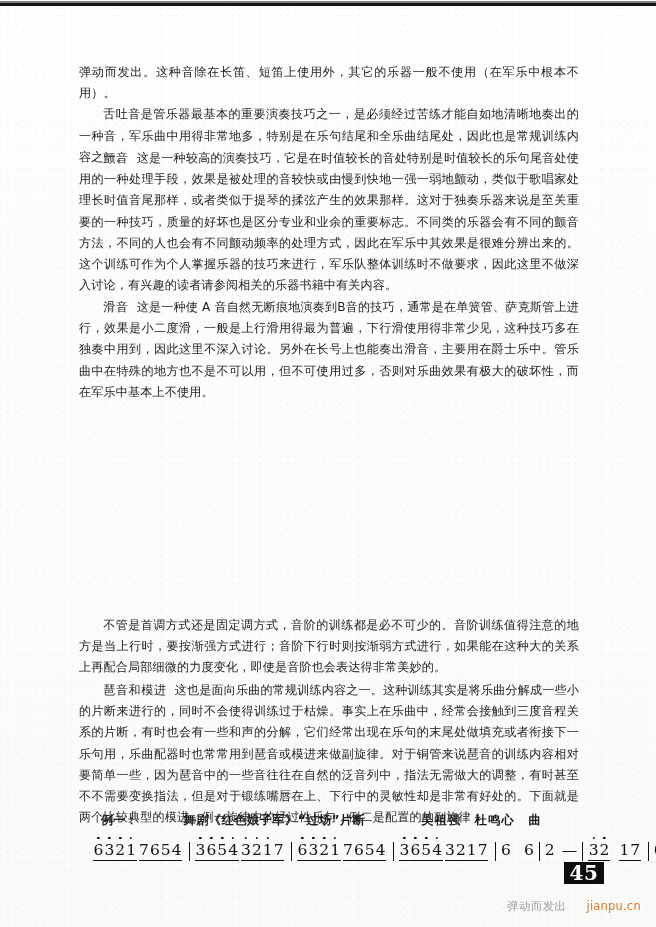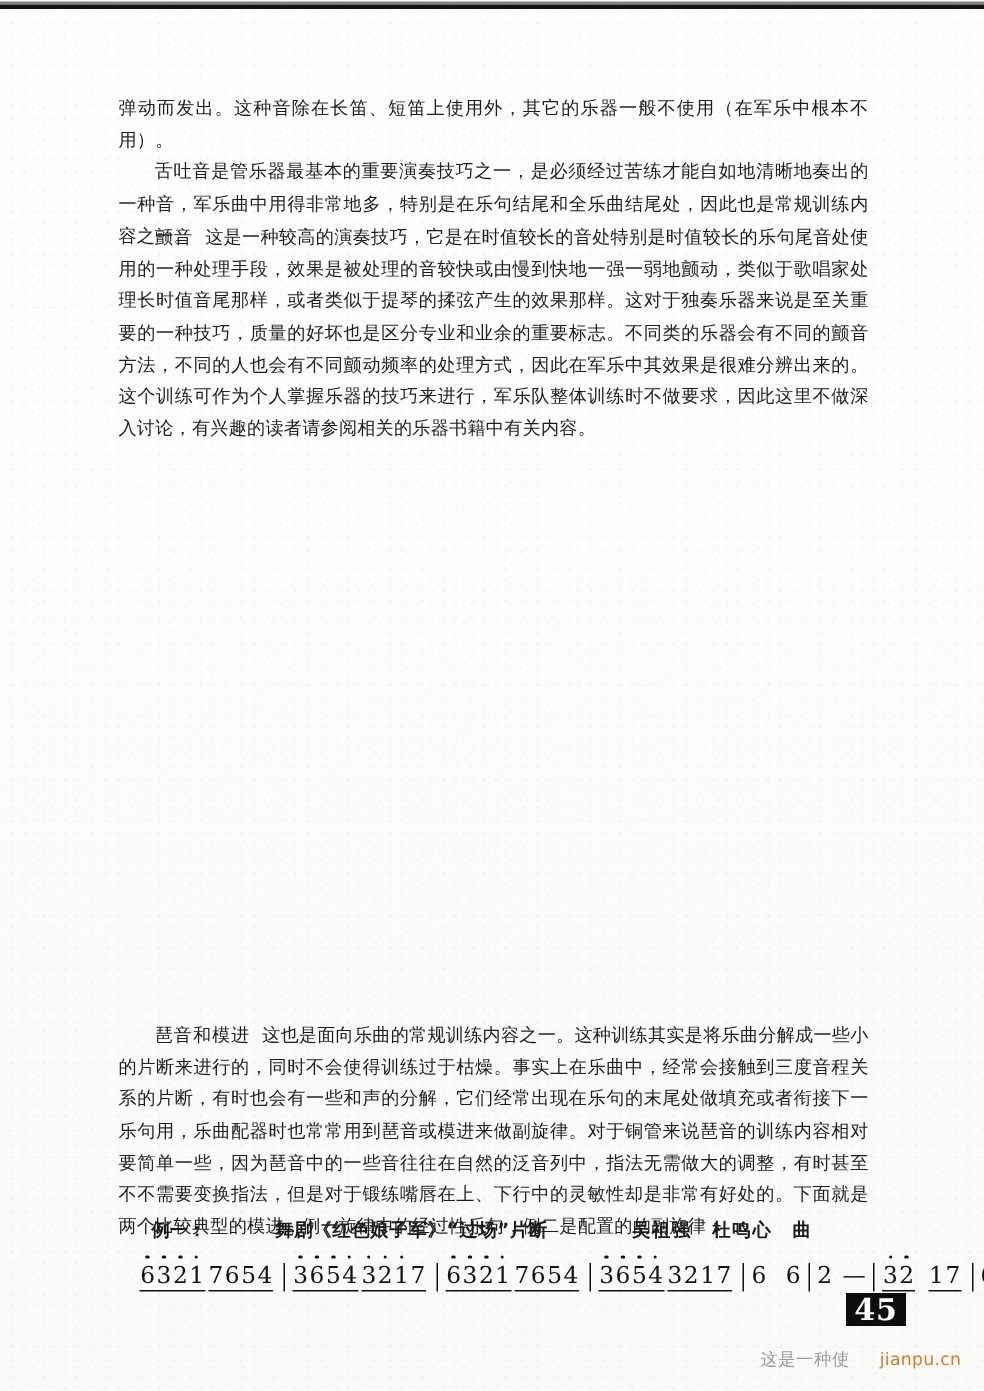--- a/index.html
+++ b/index.html
@@ -223,23 +223,29 @@
 
     <div class="body-text" style="top:62px;">
       <span class="noindent">弹动而发出。这种音除在长笛、短笛上使用外，其它的乐器一般不使用（在军乐中根本不用）。</span>
       <span class="indent">舌吐音是管乐器最基本的重要演奏技巧之一，是必须经过苦练才能自如地清晰地奏出的一种音，军乐曲中用得非常地多，特别是在乐句结尾和全乐曲结尾处，因此也是常规训练内容之一。</span>
     </div>
 
     <div class="body-text" style="top:148px;">
       <span class="indent"><span class="term">颤音</span>&nbsp;&nbsp;<span>这是一种较高的演奏技巧，它是在时值较长的音处特别是时值较长的乐句尾音处使用的一种处理手段，效果是被处理的音较快或由慢到快地一强一弱地颤动，类似于歌唱家处理长时值音尾那样，或者类似于提琴的揉弦产生的效果那样。这对于独奏乐器来说是至关重要的一种技巧，质量的好坏也是区分专业和业余的重要标志。不同类的乐器会有不同的颤音方法，不同的人也会有不同颤动频率的处理方式，因此在军乐中其效果是很难分辨出来的。这个训练可作为个人掌握乐器的技巧来进行，军乐队整体训练时不做要求，因此这里不做深入讨论，有兴趣的读者请参阅相关的乐器书籍中有关内容。</span></span>
     </div>
 
-
-
-
+    <div class="body-text" style="top:297px;">
+      <span class="indent"><span class="term">滑音</span>&nbsp;&nbsp;<span>这是一种使 A 音自然无断痕地演奏到B音的技巧，通常是在单簧管、萨克斯管上进行，效果是小二度滑，一般是上行滑用得最为普遍，下行滑使用得非常少见，这种技巧多在独奏中用到，因此这里不深入讨论。另外在长号上也能奏出滑音，主要用在爵士乐中。管乐曲中在特殊的地方也不是不可以用，但不可使用过多，否则对乐曲效果有极大的破坏性，而在军乐中基本上不使用。</span></span>
+    </div>
+
+
+
+    <div class="body-text" style="top:615px;">
+      <span class="indent">不管是首调方式还是固定调方式，音阶的训练都是必不可少的。音阶训练值得注意的地方是当上行时，要按渐强方式进行；音阶下行时则按渐弱方式进行，如果能在这种大的关系上再配合局部细微的力度变化，即使是音阶也会表达得非常美妙的。</span>
+    </div>
 
     <div class="body-text" style="top:680px;">
       <span class="indent"><span class="term">琶音和模进</span>&nbsp;&nbsp;<span>这也是面向乐曲的常规训练内容之一。这种训练其实是将乐曲分解成一些小的片断来进行的，同时不会使得训练过于枯燥。事实上在乐曲中，经常会接触到三度音程关系的片断，有时也会有一些和声的分解，它们经常出现在乐句的末尾处做填充或者衔接下一乐句用，乐曲配器时也常常用到琶音或模进来做副旋律。对于铜管来说琶音的训练内容相对要简单一些，因为琶音中的一些音往往在自然的泛音列中，指法无需做大的调整，有时甚至不不需要变换指法，但是对于锻练嘴唇在上、下行中的灵敏性却是非常有好处的。下面就是两个比较典型的模进，例一旋律中的经过性乐句，例二是配置的的副旋律：</span></span>
     </div>
 
     <div id="example-caption">
       <span class="ex-label">例一：</span>
       <span class="ex-work">舞剧《红色娘子军》“过场”片断</span>
       <span class="ex-credit">吴祖强　杜鸣心　曲</span>
     </div>
@@ -321,17 +327,17 @@
 
     <div id="notation-wave">
       <svg width="260" height="8" viewBox="0 0 260 8" preserveAspectRatio="none" aria-hidden="true">
         <path d="M0,6 Q2.6,0 5.2,6 T10.4,6 T15.6,6 T20.8,6 T26,6 T31.2,6 T36.4,6 T41.6,6 T46.8,6 T52,6 T57.2,6 T62.4,6 T67.6,6 T72.8,6 T78,6 T83.2,6 T88.4,6 T93.6,6 T98.8,6 T104,6 T109.2,6 T114.4,6 T119.6,6 T124.8,6 T130,6 T135.2,6 T140.4,6 T145.6,6 T150.8,6 T156,6 T161.2,6 T166.4,6 T171.6,6 T176.8,6 T182,6 T187.2,6 T192.4,6 T197.6,6 T202.8,6 T208,6 T213.2,6 T218.4,6 T223.6,6 T228.8,6 T234,6 T239.2,6 T244.4,6 T249.6,6 T254.8,6" fill="none" stroke="#141414" stroke-width="0.9"></path>
       </svg>
     </div>
 
     <div id="page-number">45</div>
 
     <div id="watermark">
-      <span class="wm-cn">这是一种使</span><span class="wm-en">jianpu.cn</span>
+      <span class="wm-cn">弹动而发出</span><span class="wm-en">jianpu.cn</span>
     </div>
 
   </div>
 </div>
 
 </body></html>

